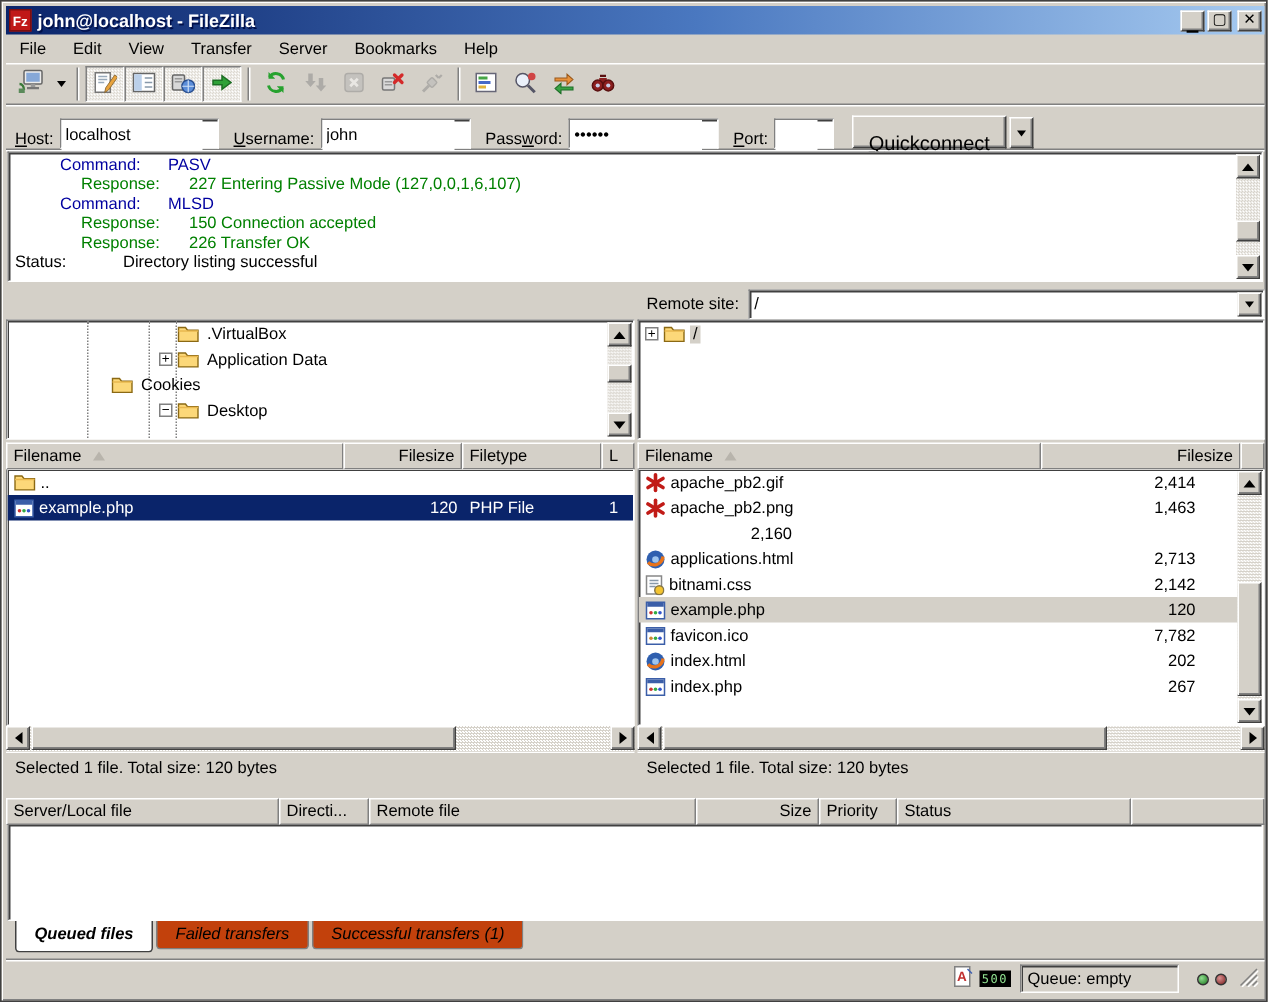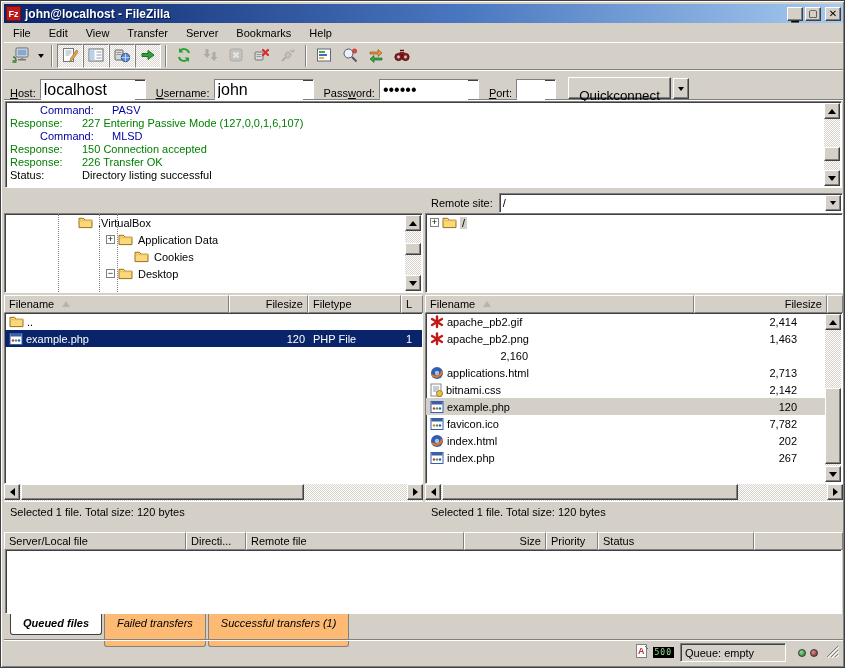--- a/index.html
+++ b/index.html
@@ -22,30 +22,30 @@
   #toolbar{left:3px;top:42px;width:839px;height:27px;display:flex;align-items:center;padding-left:4px;border-bottom:1px solid #808080;box-shadow:0 1px 0 #fff;}
   .tb-btn{width:26px;height:24px;display:flex;align-items:center;justify-content:center;border:1px solid transparent;}
   .tb-btn.pressed{border-top:1px solid #808080;border-left:1px solid #808080;border-bottom:1px solid #fff;border-right:1px solid #fff;background:repeating-conic-gradient(#ffffff 0% 25%,#dcd8d0 25% 50%) 0 0/2px 2px;}
   .tb-btn.disabled svg{filter:grayscale(1);opacity:.5;}
   .tb-sep{width:2px;height:22px;border-left:1px solid #808080;border-right:1px solid #fff;margin:0 4px;}
   .dd-arrow{width:0;height:0;border-left:3px solid transparent;border-right:3px solid transparent;border-top:4px solid #000;}
   .tb-dd{width:13px;height:24px;display:flex;align-items:center;justify-content:center;}
   
   #quickbar{left:3px;top:69px;width:839px;height:30px;display:flex;align-items:flex-end;padding-left:6px;border-bottom:1px solid #808080;box-shadow:0 1px 0 #fff;}
   #quickbar label{margin-right:4px;}
-  #quickbar input{height:20px;border:none;outline:none;padding:2px 3px;font-size:16px;margin-right:10px;}
+  #quickbar input{height:20px;border:none;outline:none;padding:2px 3px;font-size:11px;margin-right:10px;}
   .inputwrap{height:20px;margin-right:10px;display:flex;}
   .inputwrap input{margin:0;width:100%;height:100%;}
   #qc-btn{height:21px;padding:10px 10px;margin-left:2px;}
   #qc-dd{width:16px;height:21px;margin-left:2px;display:flex;align-items:center;justify-content:center;}
   
   #log{left:4px;top:100px;width:837px;height:87px;background:#fff;overflow:hidden;}
   .log-line{display:flex;height:13px;line-height:13px;white-space:nowrap;}
   .log-label{width:76px;padding-left:4px;flex:none;}
-  .t-command{color:#0000a0;padding-left:30px;} .t-response{color:#008000;} .t-status{color:#000;}
+  .t-command{color:#0000a0;padding-left:30px;} .t-response{color:#008000;padding-left:44px;} .t-status{color:#000;}
   .vscroll{position:absolute;top:0;right:0;width:16px;bottom:0;background:repeating-conic-gradient(#ffffff 0% 25%,#d6d2ca 25% 50%) 0 0/2px 2px;}
   .sbtn{position:absolute;left:0;width:16px;height:16px;display:flex;align-items:center;justify-content:center;}
   .tri-up{width:0;height:0;border-left:4px solid transparent;border-right:4px solid transparent;border-bottom:5px solid #000;}
   .tri-dn{width:0;height:0;border-left:4px solid transparent;border-right:4px solid transparent;border-top:5px solid #000;}
   .tri-lf{width:0;height:0;border-top:4px solid transparent;border-bottom:4px solid transparent;border-right:5px solid #000;}
   .tri-rt{width:0;height:0;border-top:4px solid transparent;border-bottom:4px solid transparent;border-left:5px solid #000;}
   .thumb{position:absolute;left:0;width:16px;}
   
   .sitebar{height:20px;display:flex;align-items:center;}
   .sitelabel{padding:0 6px;flex:none;}
@@ -74,21 +74,21 @@
   .sel-inactive{background:#d4d0c8;}
   .hscroll{position:relative;height:17px;background:repeating-conic-gradient(#ffffff 0% 25%,#d6d2ca 25% 50%) 0 0/2px 2px;}
   .hbtn{position:absolute;top:0;width:16px;height:16px;display:flex;align-items:center;justify-content:center;}
   .hthumb{position:absolute;top:0;height:16px;}
   .statusline{height:21px;display:flex;align-items:center;padding:0 6px;border-top:1px solid #fff;}
   
   #queuehead{left:3px;top:531px;width:839px;height:18px;display:flex;}
   #queuebody{left:4px;top:549px;width:837px;height:64px;background:#fff;}
   
   #tabs{left:3px;top:613px;width:839px;height:22px;display:flex;align-items:flex-start;padding-left:6px;font-style:italic;}
-  .tab{padding:3px 12px 4px;border:1px solid #808080;border-top:none;background:#fdba74;margin-right:2px;border-radius:0 0 3px 3px;height:33px;}
+  .tab{padding:3px 12px 4px;border:1px solid #808080;border-top:none;background:#c2410c;margin-right:2px;border-radius:0 0 3px 3px;height:19px;}
   .tab.active{background:#fff;font-weight:bold;height:21px;border-color:#404040;}
   
   #statusbar{left:3px;top:638px;width:839px;height:26px;border-top:1px solid #808080;box-shadow:inset 0 1px 0 #fff;display:flex;align-items:center;justify-content:flex-end;padding:0 4px;}
   #queuebox{width:106px;height:19px;display:flex;align-items:center;padding:0 4px;background:#d4d0c8;margin:0 8px 0 6px;}
   .led{width:8px;height:8px;border-radius:50%;margin-left:4px;border:1px solid #333;}
   #led-green{background:radial-gradient(circle at 35% 35%,#8fdc8f,#1f7a1f);}
   #led-red{background:radial-gradient(circle at 35% 35%,#d98f8f,#7a1f1f);}
   #badge{background:#000;color:#8fe08f;font-family:"DejaVu Sans Mono",monospace;font-size:8px;padding:1px 2px;margin-left:4px;letter-spacing:1px;}
   #grip{margin-left:8px;}
 </style>
@@ -298,41 +298,41 @@
           <span class="dd-arrow"></span>
         </div>
     </div>
   </div>
 
   <div id="localtree" class="abs treebox sunken" style="left:3px;top:212px;width:419px;height:80px;">
     <div class="guide" style="left:53px;"></div>
     <div class="guide" style="left:94px;"></div>
     <div class="guide" style="left:112px;"></div>
     <div id="localtreerows" style="position:relative;">
-        <div class="tree-row" style="padding-left:61px">
+        <div class="tree-row" style="padding-left:101px">
           <span class="exp-space"></span>
           <span class="ficon">
             <svg width="15" height="13" viewBox="0 0 16 14">
               <path d="M1 12.5V2.5h5l1.5 2H15v8z" fill="#FCD879" stroke="#8B6914"></path>
               <path d="M1 5h14" stroke="#E9B84F"></path>
             </svg>
           </span>
           <span class="tree-label">.VirtualBox</span>
         </div>
         <div class="tree-row" style="padding-left:101px">
           <span class="expander">+</span>
           <span class="ficon">
             <svg width="15" height="13" viewBox="0 0 16 14">
               <path d="M1 12.5V2.5h5l1.5 2H15v8z" fill="#FCD879" stroke="#8B6914"></path>
               <path d="M1 5h14" stroke="#E9B84F"></path>
             </svg>
           </span>
           <span class="tree-label">Application Data</span>
         </div>
-        <div class="tree-row" style="padding-left:117px">
+        <div class="tree-row" style="padding-left:57px">
           <span class="exp-space"></span>
           <span class="ficon">
             <svg width="15" height="13" viewBox="0 0 16 14">
               <path d="M1 12.5V2.5h5l1.5 2H15v8z" fill="#FCD879" stroke="#8B6914"></path>
               <path d="M1 5h14" stroke="#E9B84F"></path>
             </svg>
           </span>
           <span class="tree-label">Cookies</span>
         </div>
         <div class="tree-row" style="padding-left:101px">

